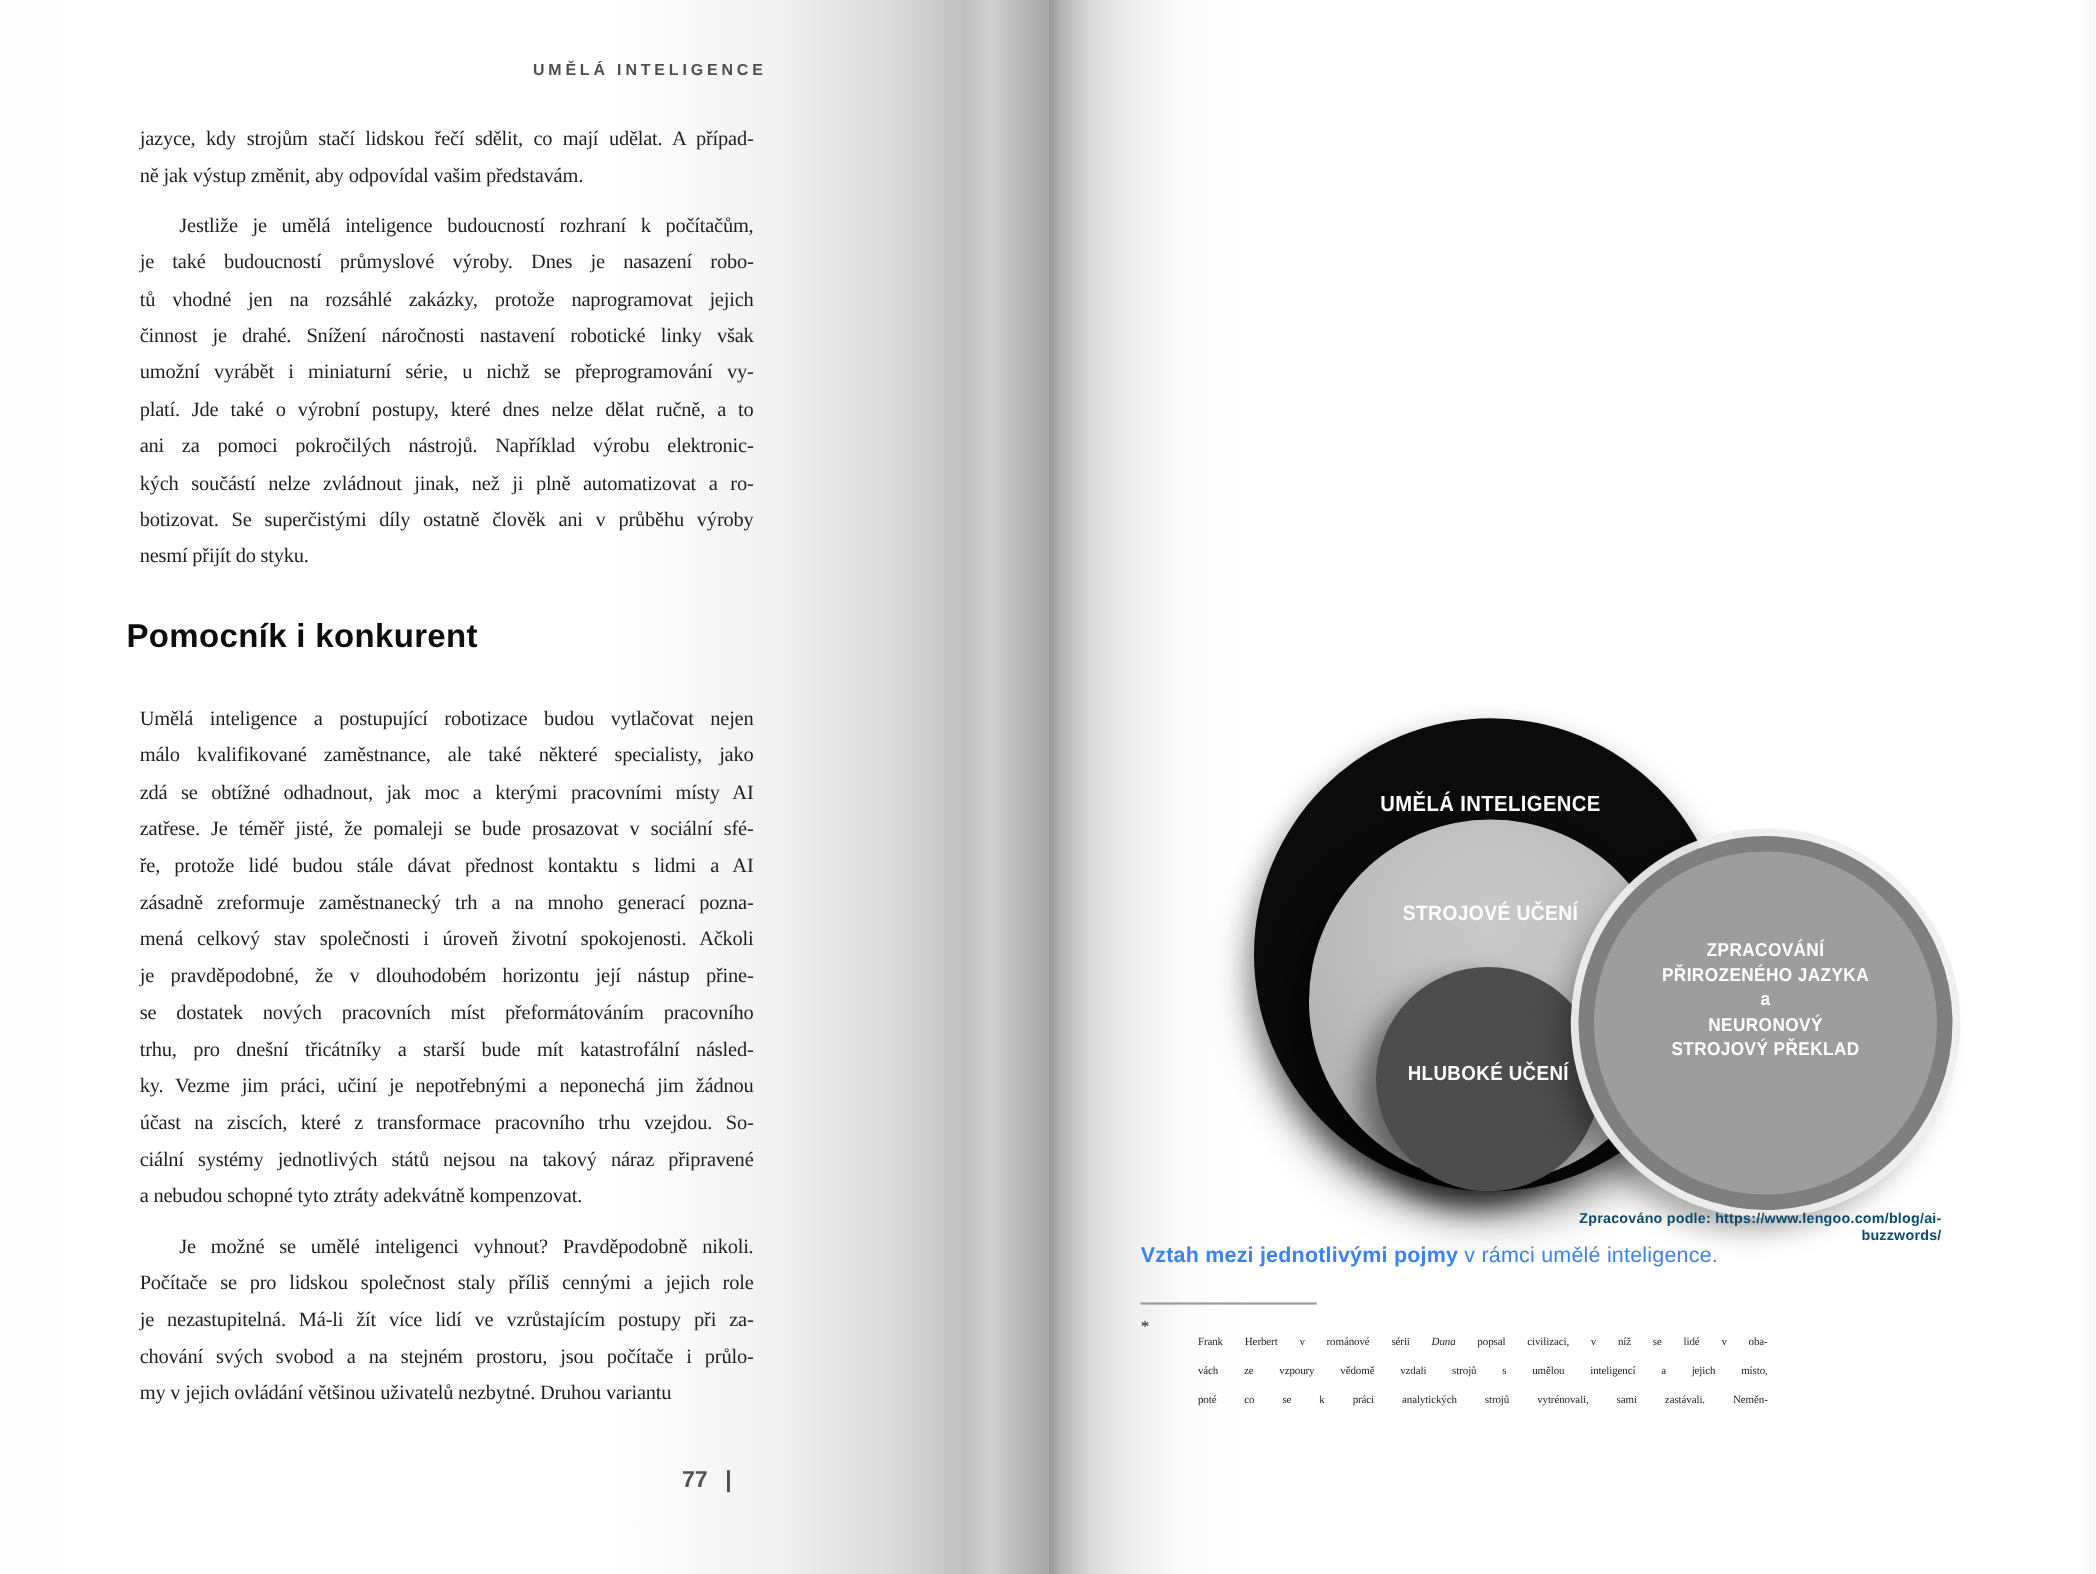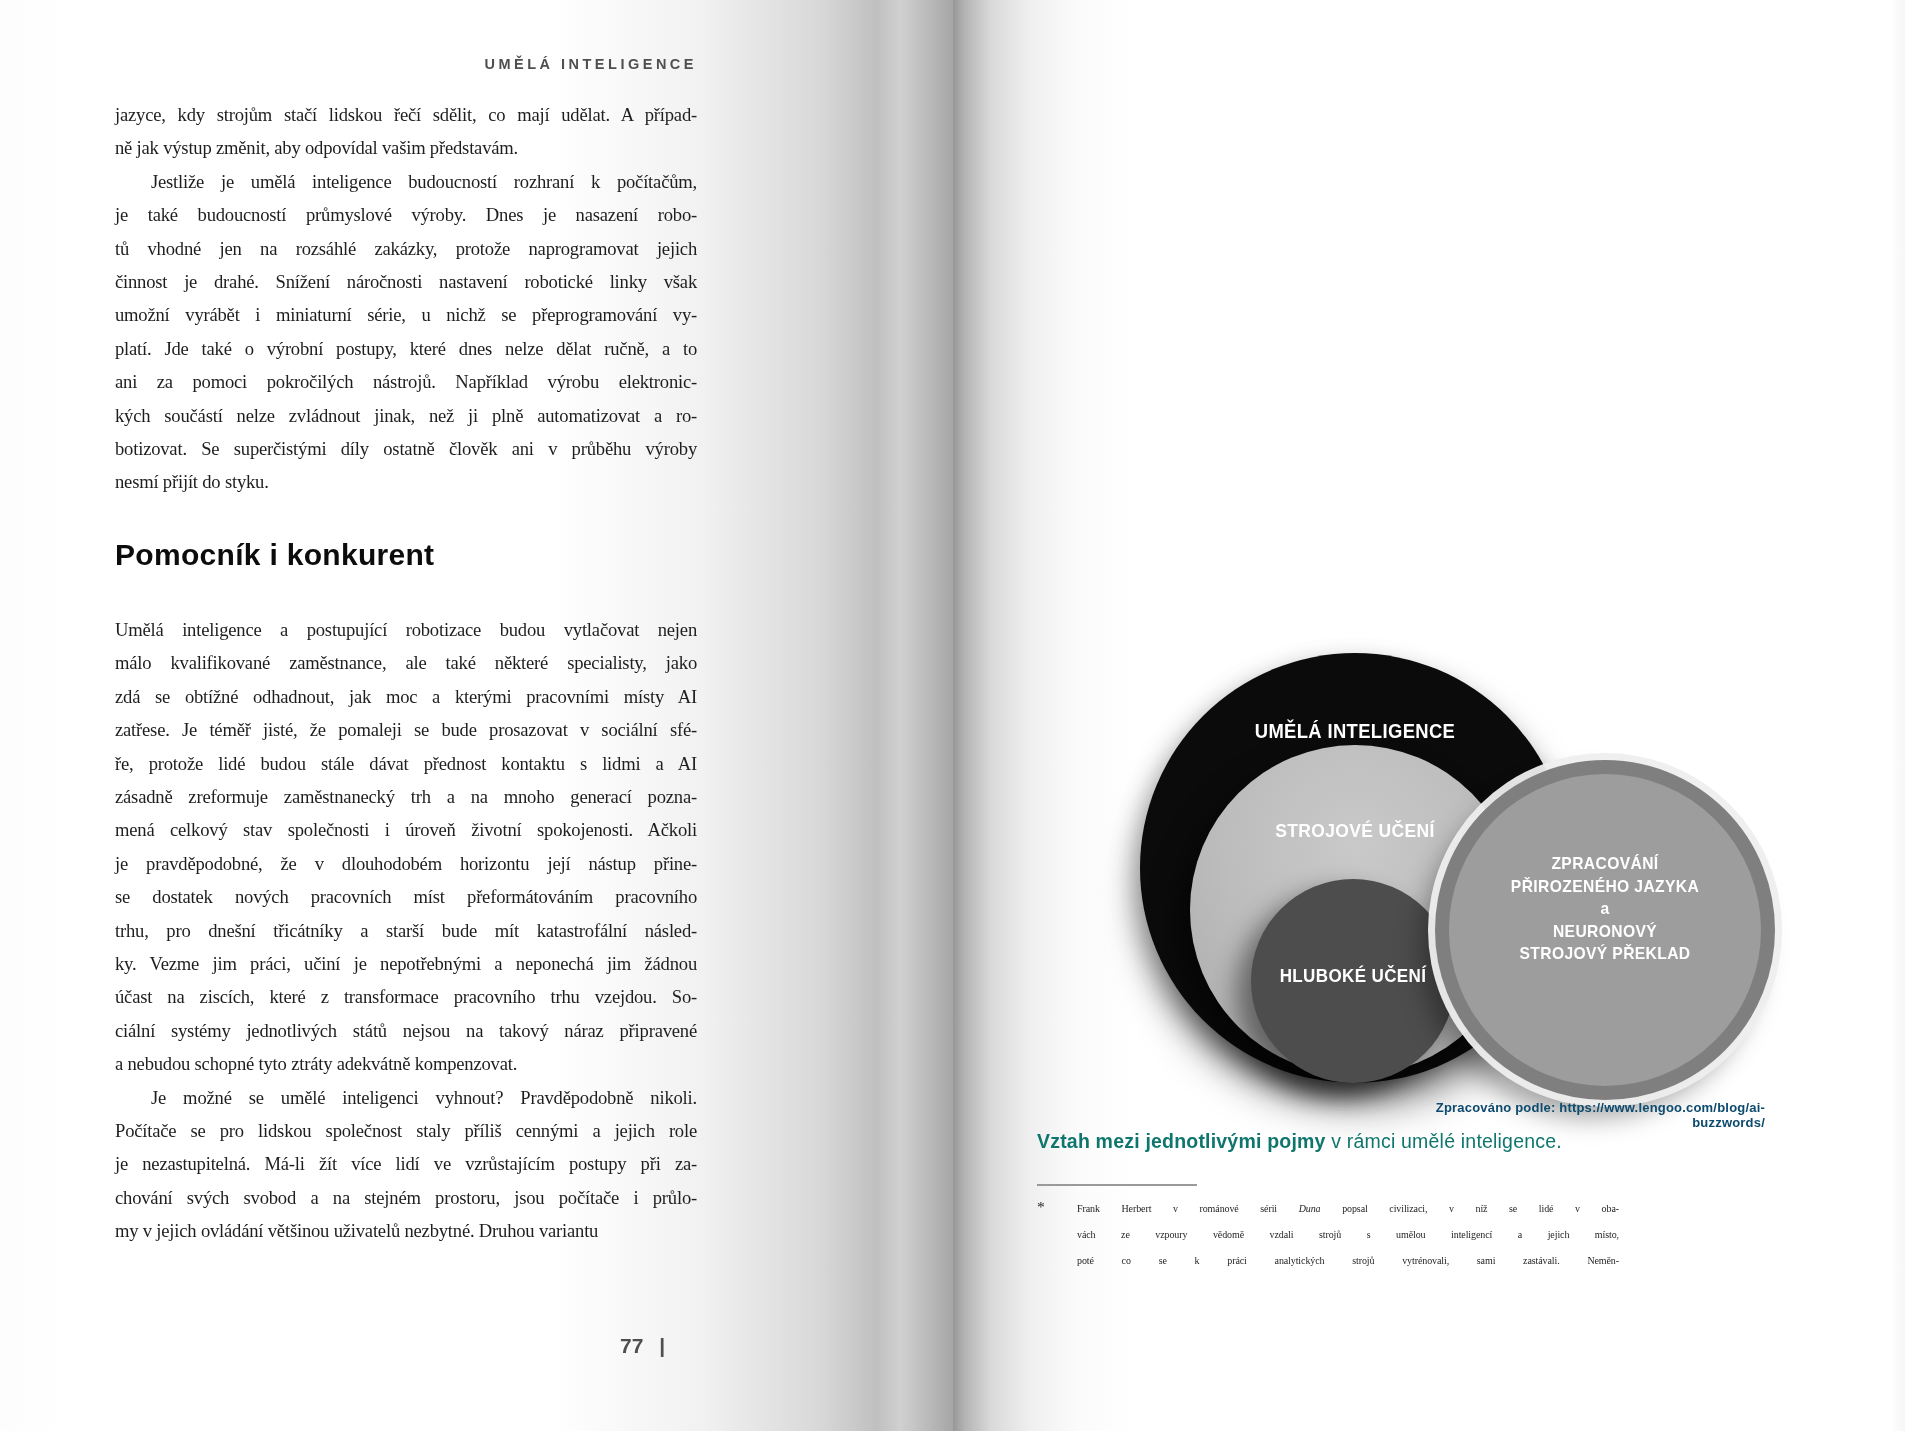--- a/index.html
+++ b/index.html
@@ -26,21 +26,21 @@
   .running-head{
     position:absolute;top:56px;width:582px;
     font-family:"Liberation Sans","DejaVu Sans",sans-serif;
     font-size:14.5px;font-weight:700;letter-spacing:3.5px;
     color:#4f4f4f;
   }
   .running-head.left{left:115px;text-align:right;}
   
   .text-col{position:absolute;top:98px;width:582px;}
   .text-col.left{left:115px;}
-  .para{margin:0;}
+  .para{margin:12px;}
   .jline{
     font-size:18.6px;line-height:33.4px;
     letter-spacing:-0.2px;
     text-align:justify;text-align-last:justify;
     white-space:normal;
   }
   .jline.jlast{text-align-last:left;}
   .para.indent .jline.first{text-indent:36px;}
   .section-heading{
     font-family:"Liberation Sans","DejaVu Sans",sans-serif;
@@ -79,21 +79,21 @@
   .fig-label.dl{left:1251px;top:965px;width:204px;font-size:18.5px;}
   .fig-label.nlp{left:1445px;top:853px;width:320px;font-size:17px;line-height:22.5px;}
   .figure-source{
     position:absolute;left:1400px;top:1100px;width:365px;text-align:right;
     font-family:"Liberation Sans","DejaVu Sans",sans-serif;
     font-size:13px;font-weight:700;color:#0c4a6e;letter-spacing:0.2px;
   }
   .figure-caption{
     position:absolute;left:1037px;top:1130px;width:700px;
     font-family:"Liberation Sans","DejaVu Sans",sans-serif;
-    font-size:19.5px;color:#0f766e;letter-spacing:0.2px;
+    font-size:19.5px;color:#3b82f6;letter-spacing:0.2px;
   }
   
   .footnote-rule{
     position:absolute;left:1037px;top:1184px;width:160px;height:2px;
     background:#9a9a9a;
   }
   .footnote{
     position:absolute;left:1037px;top:1196px;width:582px;padding-left:40px;
     box-sizing:border-box;
   }

